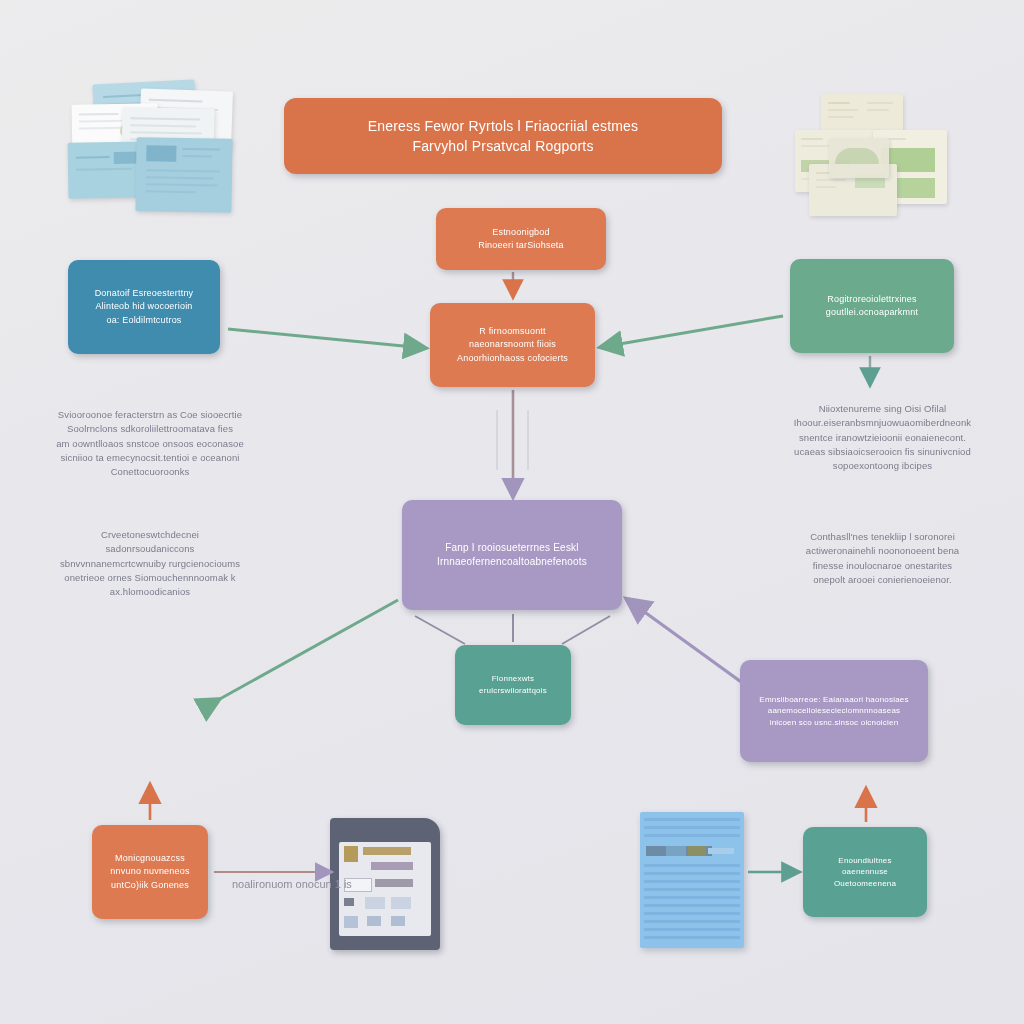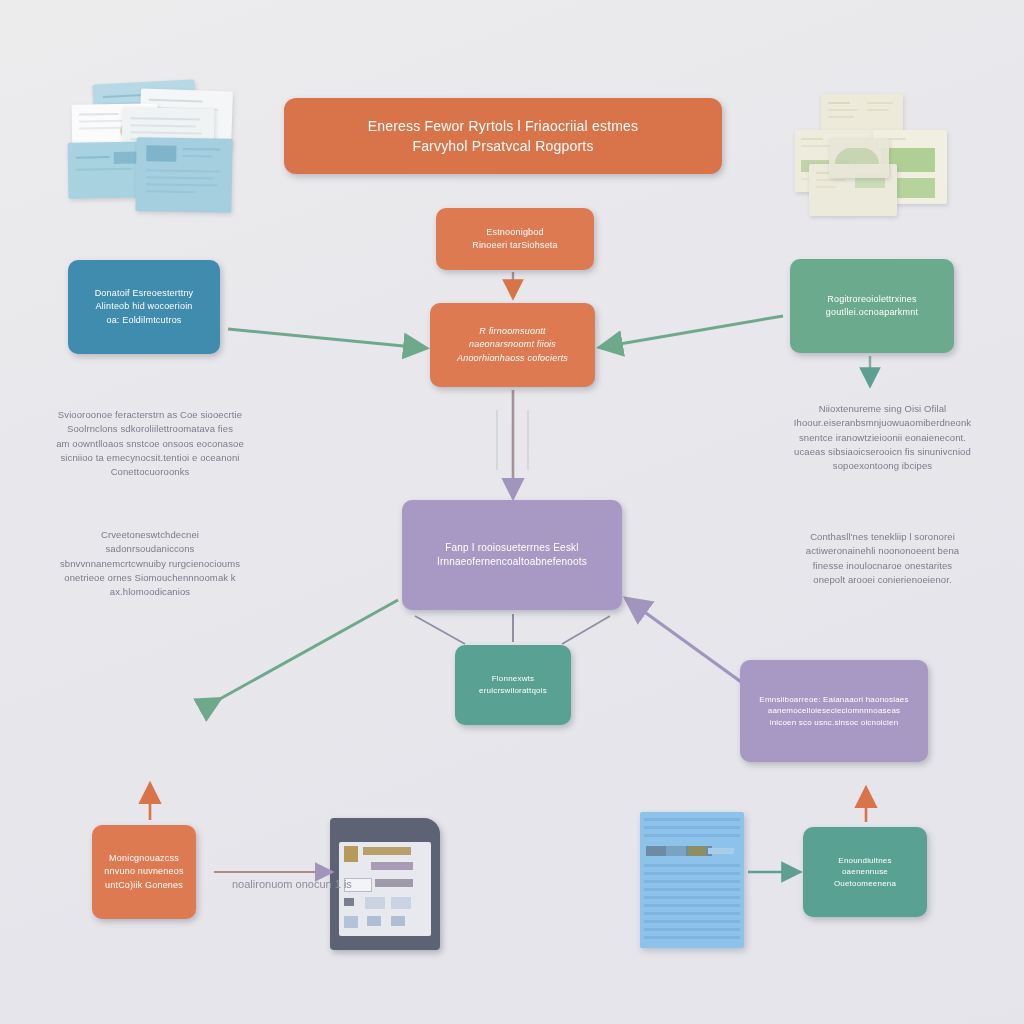--- a/index.html
+++ b/index.html
@@ -222,26 +222,26 @@
 
     <line x1="497" y1="410" x2="497" y2="470" stroke="#d6d6de" stroke-width="2"></line>
     <line x1="528" y1="410" x2="528" y2="470" stroke="#d6d6de" stroke-width="2"></line>
   </svg>
 
   <div class="node" style="left:284px;top:98px;width:438px;height:76px;background:#d9734a;border-radius:12px;flex-direction:column;font-size:14px;">
     <span class="lbl">Eneress Fewor Ryrtols l Friaocriial estmes</span>
     <span class="lbl">Farvyhol Prsatvcal Rogports</span>
   </div>
 
-  <div class="node" style="left:436px;top:208px;width:158px;height:62px;background:#dd7a52;font-size:9px;flex-direction:column;justify-content:center;">
+  <div class="node" style="left:436px;top:208px;width:170px;height:62px;background:#dd7a52;font-size:9px;flex-direction:column;justify-content:center;">
     <span class="lbl">Estnoonigbod</span>
     <span class="lbl">Rinoeeri tarSiohseta</span>
   </div>
 
-  <div class="node" style="left:430px;top:303px;width:165px;height:84px;background:#dd7a52;font-size:9px;flex-direction:column;font-style:italic;">
+  <div class="node" style="left:430px;top:303px;width:165px;height:84px;background:#dd7a52;font-size:9px;flex-direction:column;">
     <span class="lbl">R firnoomsuontt</span>
     <span class="lbl">naeonarsnoomt fiiois</span>
     <span class="lbl">Anoorhionhaoss cofocierts</span>
   </div>
 
   <div class="node" style="left:68px;top:260px;width:152px;height:94px;background:#3f8cae;font-size:9px;flex-direction:column;">
     <span class="lbl">Donatoif Esreoesterttny</span>
     <span class="lbl">Alinteob hid wocoerioin</span>
     <span class="lbl">oa: Eoldilmtcutros</span>
   </div>
@@ -261,21 +261,21 @@
     <span class="lbl">Flonnexwts</span>
     <span class="lbl">erulcrswilorattqois</span>
   </div>
 
   <div class="node" style="left:740px;top:660px;width:188px;height:102px;background:#a899c4;font-size:8px;flex-direction:column;">
     <span class="lbl">Emnsiiboarreoe: Eaianaaori haonosiaes</span>
     <span class="lbl">aanemocelloiesecieciomnnnoaseas</span>
     <span class="lbl">inicoen sco usnc.sinsoc oicnoicien</span>
   </div>
 
-  <div class="node" style="left:92px;top:825px;width:104px;height:94px;background:#dd7a52;font-size:9px;flex-direction:column;">
+  <div class="node" style="left:92px;top:825px;width:116px;height:94px;background:#dd7a52;font-size:9px;flex-direction:column;">
     <span class="lbl">Monicgnouazcss</span>
     <span class="lbl">nnvuno nuvneneos</span>
     <span class="lbl">untCo)iik Gonenes</span>
   </div>
 
   <div class="node" style="left:803px;top:827px;width:124px;height:90px;background:#58a193;font-size:8px;flex-direction:column;">
     <span class="lbl">Enoundiultnes</span>
     <span class="lbl">oaenennuse</span>
     <span class="lbl">Ouetoomeenena</span>
   </div>

